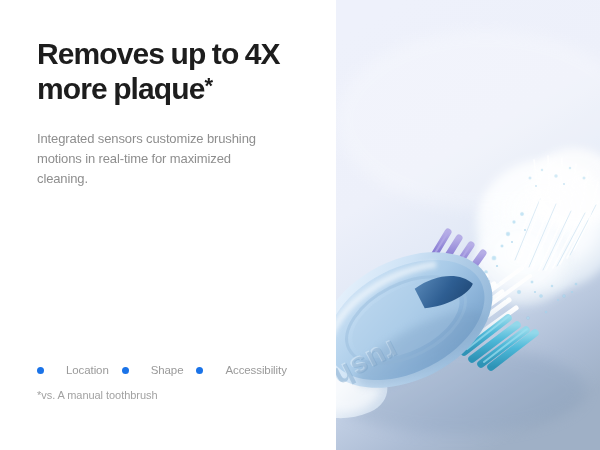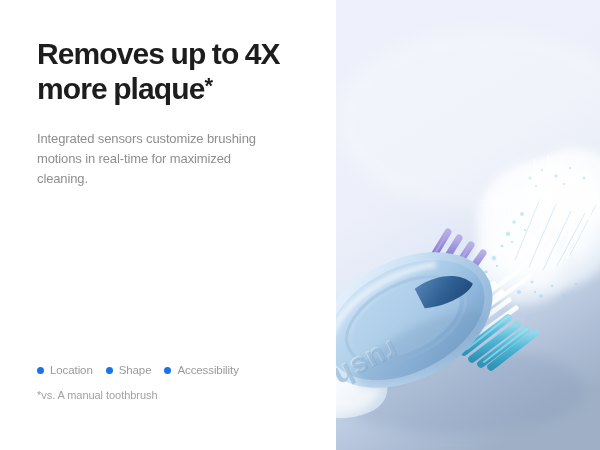--- a/index.html
+++ b/index.html
@@ -63,21 +63,21 @@
     position: absolute;
     left: 37px;
     top: 364px;
     display: flex;
     align-items: center;
     gap: 13px;
   }
   .legend-item {
     display: flex;
     align-items: center;
-    gap: 6px;
+    gap: 22px;
     white-space: nowrap;
   }
   .legend-dot {
     width: 7px;
     height: 7px;
     border-radius: 50%;
     background: #1a73e8;
     flex: 0 0 7px;
     display: block;
   }

